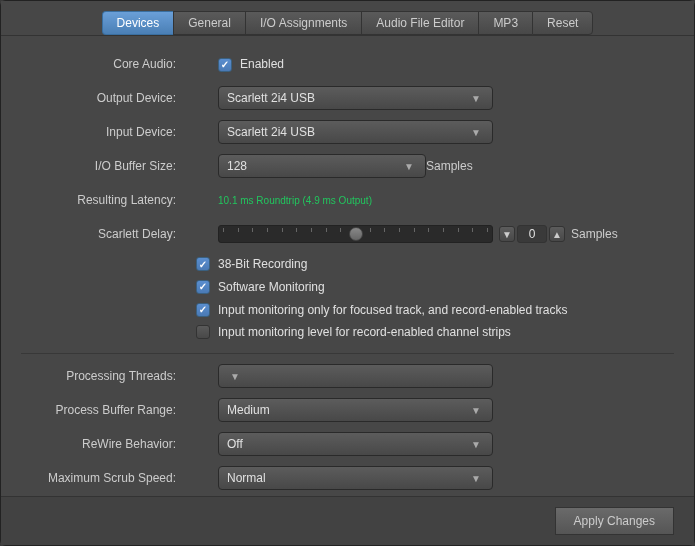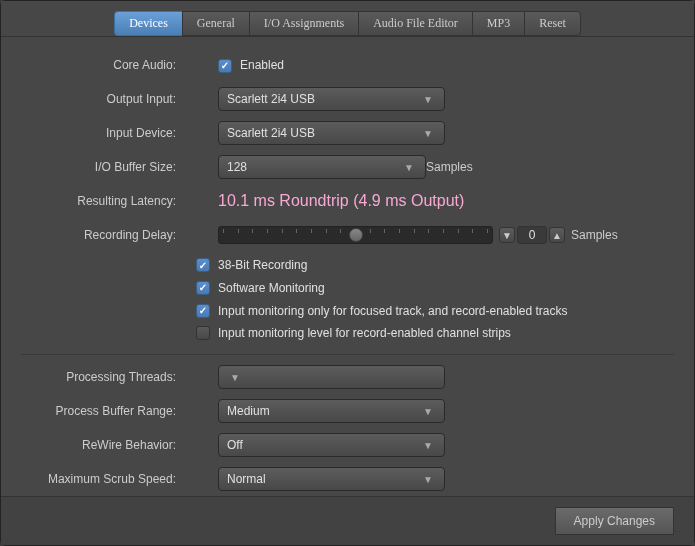--- a/index.html
+++ b/index.html
@@ -26,21 +26,20 @@
 
     
     .tab-bar {
       display: flex;
       align-items: center;
       justify-content: center;
       padding: 10px 0 0 0;
       background: #474747;
       border-bottom: 1px solid #333;
       gap: 0;
-      font-family: Liberation Serif, serif;
     }
 
     .tab {
       padding: 4px 14px;
       font-size: 12px;
       color: #ccc;
       background: linear-gradient(to bottom, #5a5a5a, #484848);
       border: 1px solid #333;
       border-right: none;
       cursor: pointer;
@@ -94,21 +93,21 @@
     }
 
     
     .select-box {
       display: flex;
       align-items: center;
       background: linear-gradient(to bottom, #5c5c5c, #484848);
       border: 1px solid #2a2a2a;
       border-radius: 4px;
       padding: 3px 8px;
-      width: 227px;
+      width: 275px;
       position: relative;
       cursor: pointer;
       color: #e0e0e0;
       font-size: 12px;
     }
 
     .select-box .select-text {
       flex: 1;
     }
 
@@ -122,22 +121,22 @@
       font-size: 10px;
     }
 
     
     .buffer-select {
       width: 208px;
     }
 
     
     .latency-text {
-      color: #f9a8d4;
-      font-size: 16px;
+      color: #22c55e;
+      font-size: 10px;
     }
 
     
     .slider-row {
       display: flex;
       align-items: center;
       gap: 6px;
     }
 
     .slider-track {
@@ -306,21 +305,21 @@
       <div class="form-label">Core Audio:</div>
       <div class="form-control">
         <div class="checkbox-input">
           <span class="checkbox-checkmark">✓</span>
         </div>
         <span style="margin-left:8px; font-size:12px;">Enabled</span>
       </div>
     </div>
 
     <div class="form-row">
-      <div class="form-label">Output Input:</div>
+      <div class="form-label">Output Device:</div>
       <div class="form-control">
         <div class="select-box">
           <span class="select-text">Scarlett 2i4 USB</span>
           <span class="select-arrow">▼</span>
         </div>
       </div>
     </div>
 
     <div class="form-row">
       <div class="form-label">Input Device:</div>
@@ -344,21 +343,21 @@
     </div>
 
     <div class="form-row">
       <div class="form-label">Resulting Latency:</div>
       <div class="form-control">
         <span class="latency-text">10.1 ms Roundtrip (4.9 ms Output)</span>
       </div>
     </div>
 
     <div class="form-row">
-      <div class="form-label">Recording Delay:</div>
+      <div class="form-label">Scarlett Delay:</div>
       <div class="form-control slider-row">
         <div class="slider-track">
           <div class="slider-ticks">
             <div class="tick"></div>
               <div class="tick"></div>
               <div class="tick"></div>
             <div class="tick"></div>
               <div class="tick"></div>
               <div class="tick"></div>
             <div class="tick"></div>

